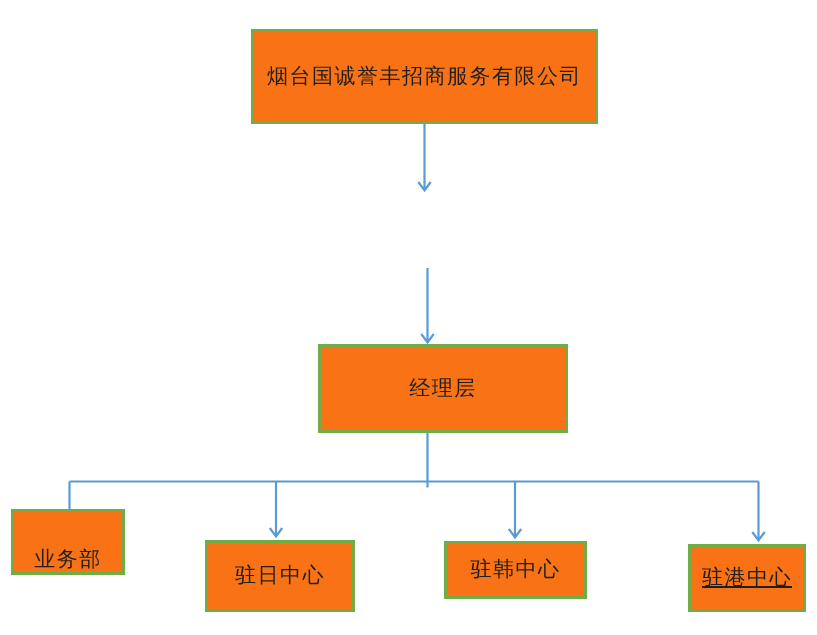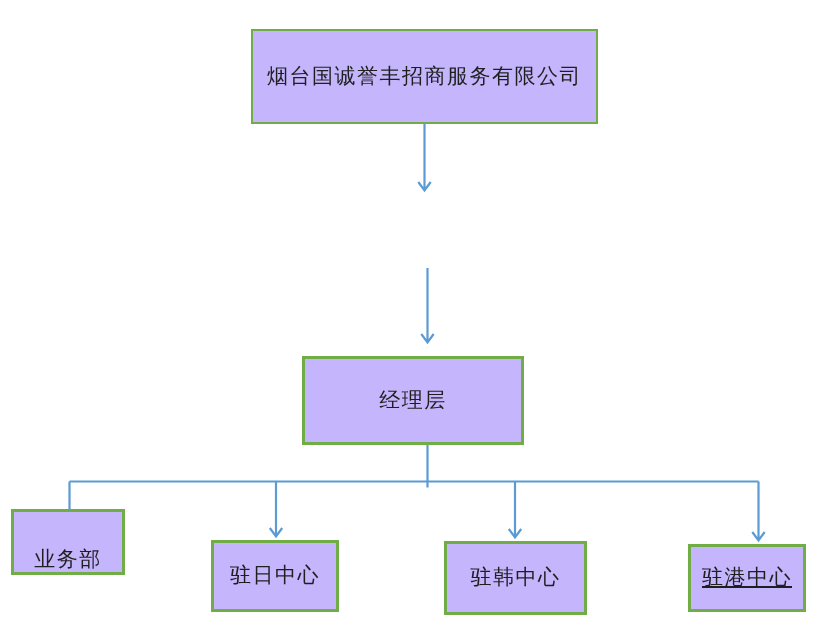--- a/index.html
+++ b/index.html
@@ -18,40 +18,40 @@
   .connector-layer {
     position: absolute;
     left: 0;
     top: 0;
     width: 817px;
     height: 635px;
   }
   .node {
     position: absolute;
     box-sizing: border-box;
-    background: #c4b5fd;
+    background: #f97316;
     border: 2px solid #70ad47;
     display: flex;
     align-items: center;
     justify-content: center;
     text-align: center;
     color: #1f1f1f;
     font-size: 21px;
     letter-spacing: 1.5px;
     line-height: 1.2;
     white-space: nowrap;
   }
   .node.thick { border-width: 3px; }
 
   .node-company    { left: 251px; top: 29px;  width: 347px; height: 95px; }
   .node-board      { left: 302px; top: 192px; width: 248px; height: 76px; }
-  .node-management { left: 302px; top: 344px; width: 222px; height: 89px; margin-top: 12px; }
+  .node-management { left: 318px; top: 344px; width: 250px; height: 89px; }
   .node-business   { left: 11px;  top: 509px; width: 114px; height: 66px; align-items: flex-end; }
-  .node-japan      { left: 211px; top: 540px; width: 128px; height: 72px; }
-  .node-korea      { left: 444px; top: 541px; width: 143px; height: 74px; }
+  .node-japan      { left: 205px; top: 540px; width: 150px; height: 72px; }
+  .node-korea      { left: 444px; top: 541px; width: 143px; height: 58px; }
   .node-hk         { left: 688px; top: 544px; width: 118px; height: 68px; text-decoration: underline; }
 </style>
 </head>
 <body>
 
 <div class="stage">
 
   <svg class="connector-layer" viewBox="0 0 817 635" xmlns="http://www.w3.org/2000/svg">
     <g fill="none" stroke="#5b9bd5" stroke-width="2.2">
 

